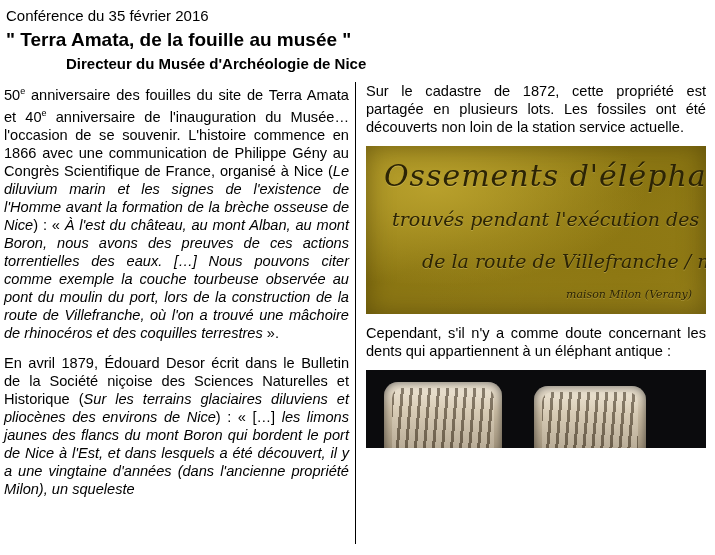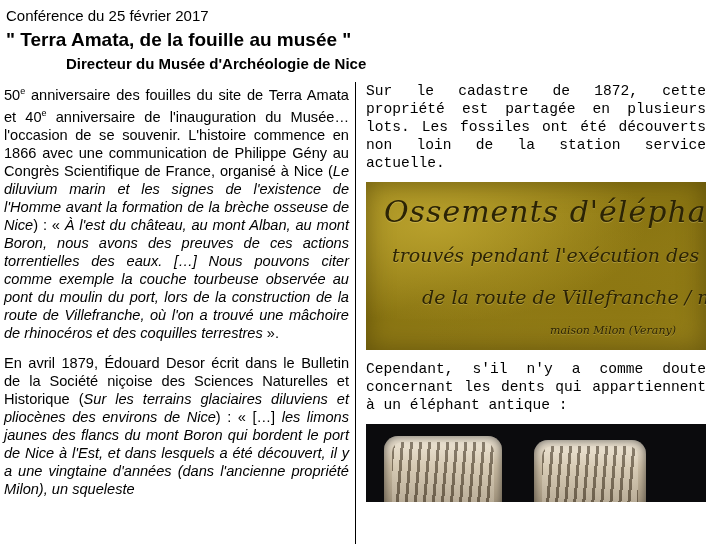--- a/index.html
+++ b/index.html
@@ -62,21 +62,20 @@
     border-left: 1px solid #000000;
   }
   .para {
     font-size: 14.6px;
     line-height: 18px;
     text-align: justify;
     margin: 0 0 12px 0;
   }
   .para.tight {
     margin-bottom: 10px;
-    font-family: Liberation Mono, monospace;
   }
   .para i {
     font-style: italic;
   }
   sup {
     font-size: 9px;
     vertical-align: super;
   }
   
   .img-label {
@@ -96,21 +95,21 @@
     position: absolute;
     color: #2c2405;
     font-family: "DejaVu Serif", serif;
     font-style: italic;
     white-space: nowrap;
     text-shadow: 0 1px 0 rgba(255,240,170,0.25);
   }
   .hw1 { left: 18px;  top: 12px;  font-size: 30px; letter-spacing: 1px; }
   .hw2 { left: 26px;  top: 62px;  font-size: 19px; }
   .hw3 { left: 56px;  top: 104px; font-size: 19px; }
-  .hw4 { left: 184px; top: 142px; font-size: 11px; color: #3a3008; }
+  .hw4 { left: 200px; top: 142px; font-size: 11px; color: #3a3008; }
   
   .img-teeth {
     position: relative;
     width: 340px;
     height: 78px;
     margin-top: 4px;
     background: #0b0b0d;
     overflow: hidden;
   }
   .tooth {
@@ -132,21 +131,21 @@
       rgba(245,238,224,0.25) 3px,
       rgba(245,238,224,0.25) 9px);
     border-radius: 10px 10px 4px 4px;
   }
 </style>
 </head>
 <body>
 
 <div class="page">
 
-  <div class="hdr-line1">Conférence du 25 février 2017</div>
+  <div class="hdr-line1">Conférence du 35 février 2016</div>
   <div class="hdr-title">" Terra Amata, de la fouille au musée "</div>
   <div class="hdr-role">Directeur du Musée d'Archéologie de Nice</div>
 
   <div class="columns">
 
     <div class="col col-left">
 
       <p class="para"><span>50</span><sup>e</sup><span> anniversaire des fouilles du site de Terra Amata et 40</span><sup>e</sup><span> anniversaire de l'inauguration du Musée… l'occasion de se souvenir. L'histoire commence en 1866 avec une communication de Philippe Gény au Congrès Scientifique de France, organisé à Nice (</span><i>Le diluvium marin et les signes de l'existence de l'Homme avant la formation de la brèche osseuse de Nice</i><span>) : « </span><i>À l'est du château, au mont Alban, au mont Boron, nous avons des preuves de ces actions torrentielles des eaux. […] Nous pouvons citer comme exemple la couche tourbeuse observée au pont du moulin du port, lors de la construction de la route de Villefranche, où l'on a trouvé une mâchoire de rhinocéros et des coquilles terrestres</i><span> ».</span></p>
 
       <p class="para"><span>En avril 1879, Édouard Desor écrit dans le Bulletin de la Société niçoise des Sciences Naturelles et Historique (</span><i>Sur les terrains glaciaires diluviens et pliocènes des environs de Nice</i><span>) : « […] </span><i>les limons jaunes des flancs du mont Boron qui bordent le port de Nice à l'Est, et dans lesquels a été découvert, il y a une vingtaine d'années (dans l'ancienne propriété Milon), un squeleste</i></p>

